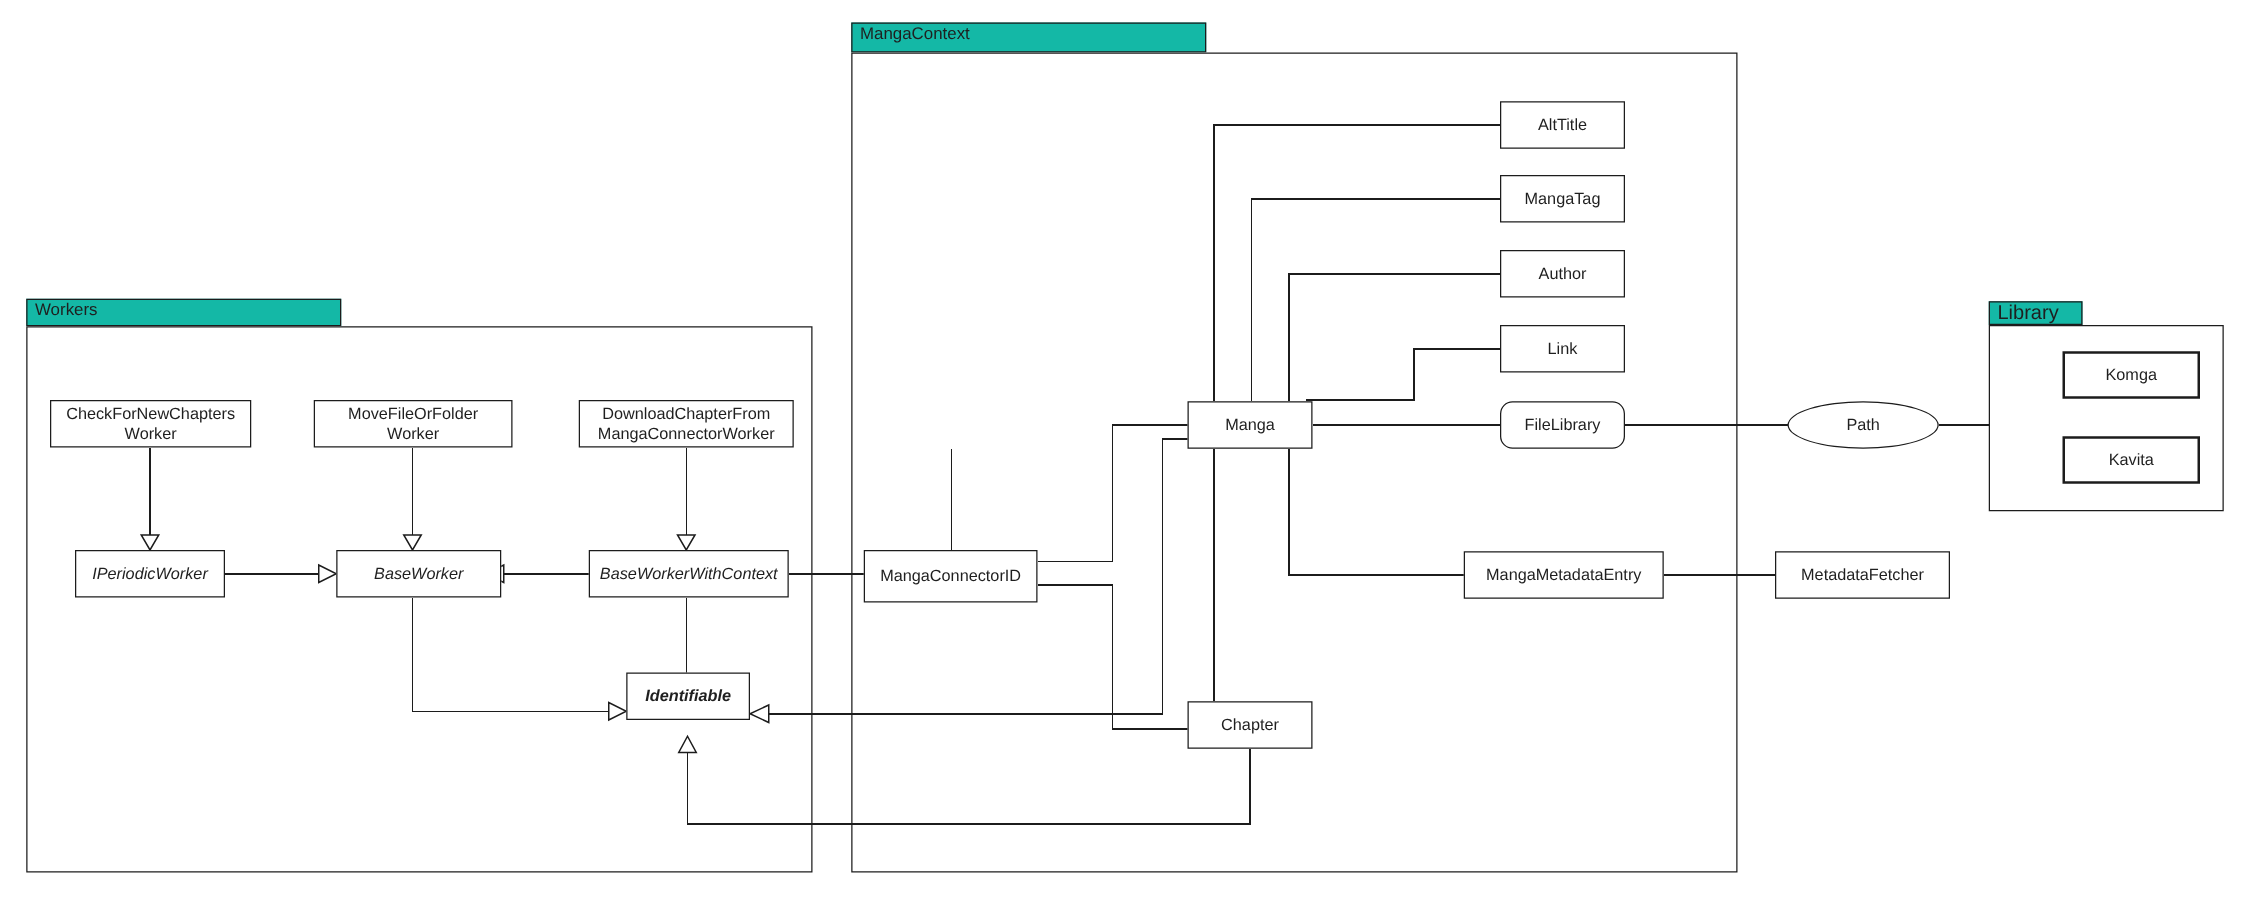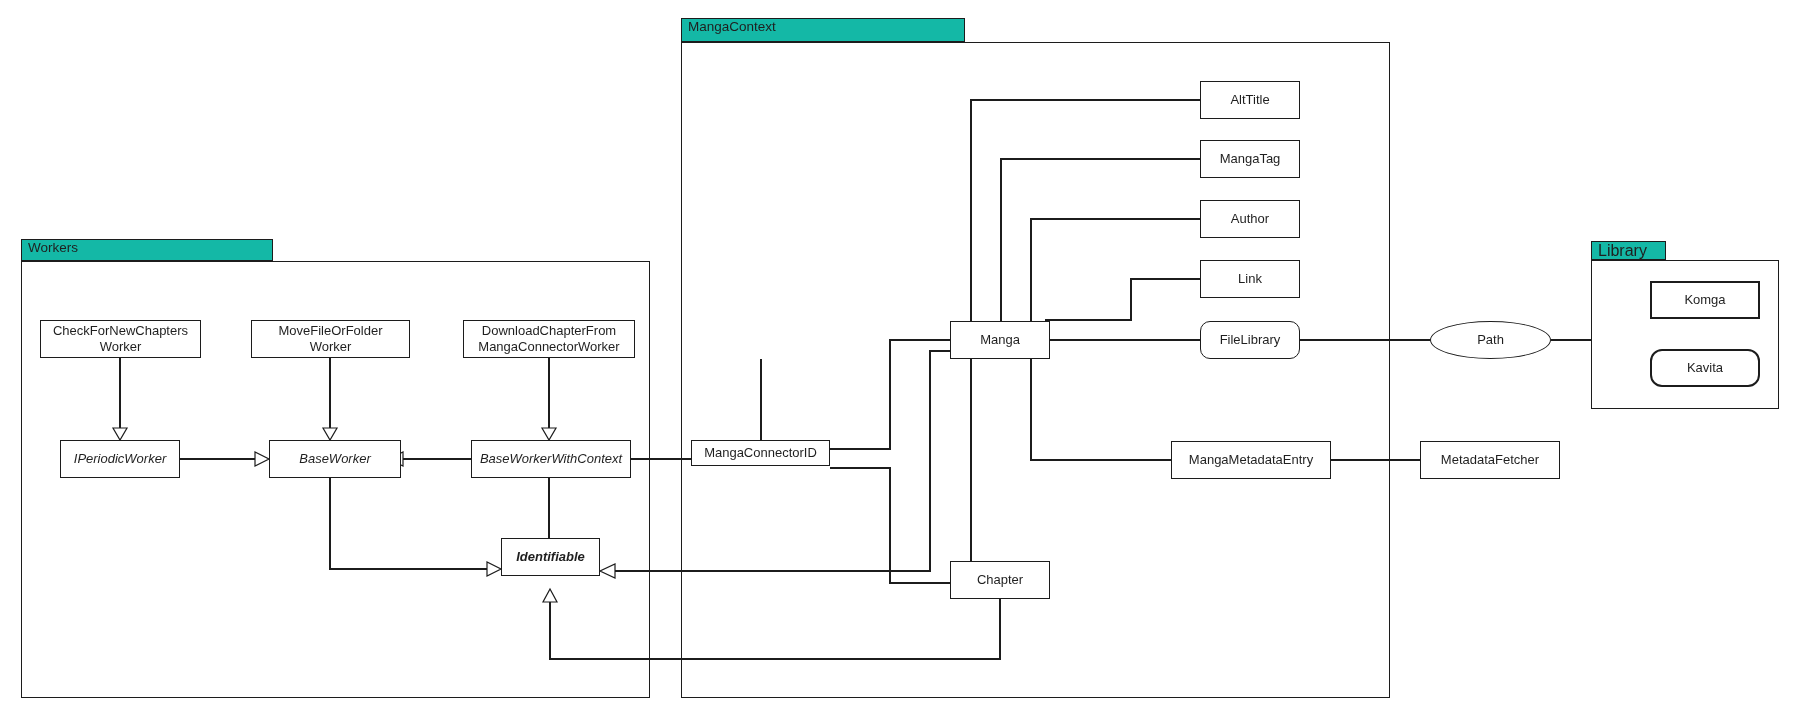--- a/index.html
+++ b/index.html
@@ -108,21 +108,21 @@
   <div class="node abstract" style="left:269px;top:440px;width:132px;height:38px;">
     <span class="lbl">BaseWorker</span>
   </div>
   <div class="node abstract" style="left:471px;top:440px;width:160px;height:38px;">
     <span class="lbl">BaseWorkerWithContext</span>
   </div>
   <div class="node abstract" style="left:501px;top:538px;width:99px;height:38px;font-weight:bold;">
     <span class="lbl">Identifiable</span>
   </div>
 
-  <div class="node" style="left:691px;top:440px;width:139px;height:26px;">
+  <div class="node" style="left:691px;top:440px;width:139px;height:42px;">
     <span class="lbl">MangaConnectorID</span>
   </div>
   <div class="node" style="left:950px;top:321px;width:100px;height:38px;">
     <span class="lbl">Manga</span>
   </div>
   <div class="node" style="left:950px;top:561px;width:100px;height:38px;">
     <span class="lbl">Chapter</span>
   </div>
   <div class="node" style="left:1200px;top:81px;width:100px;height:38px;">
     <span class="lbl">AltTitle</span>
@@ -146,17 +146,17 @@
   <div class="node" style="left:1420px;top:441px;width:140px;height:38px;">
     <span class="lbl">MetadataFetcher</span>
   </div>
   <div class="node ellipse" style="left:1430px;top:321px;width:121px;height:38px;">
     <span class="lbl">Path</span>
   </div>
 
   <div class="node thick" style="left:1650px;top:281px;width:110px;height:38px;">
     <span class="lbl">Komga</span>
   </div>
-  <div class="node thick" style="left:1650px;top:349px;width:110px;height:38px;border-radius:12px;">
+  <div class="node thick" style="left:1650px;top:349px;width:110px;height:38px;">
     <span class="lbl">Kavita</span>
   </div>
 
 </div>
 
 </body></html>

